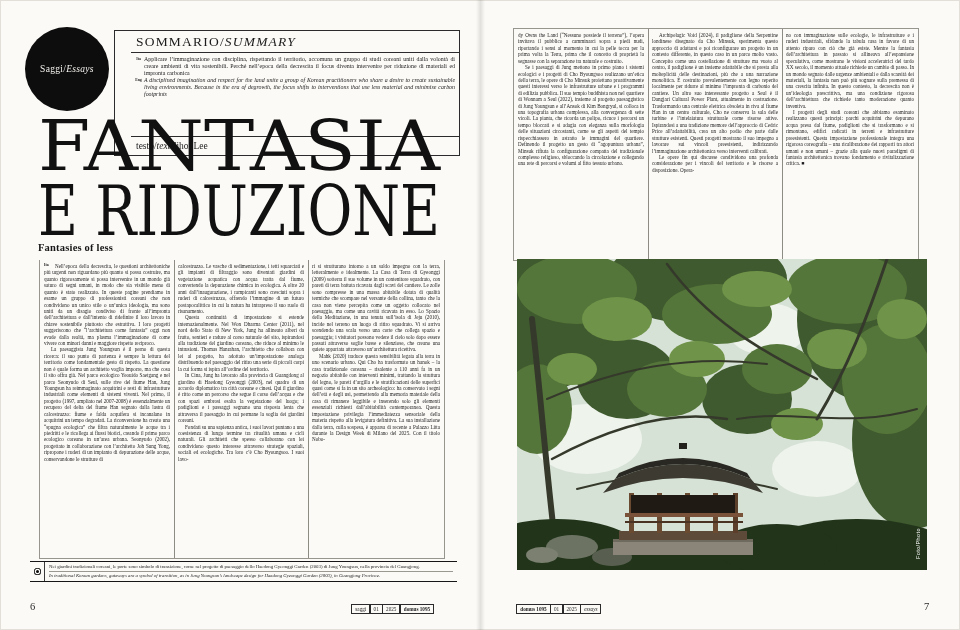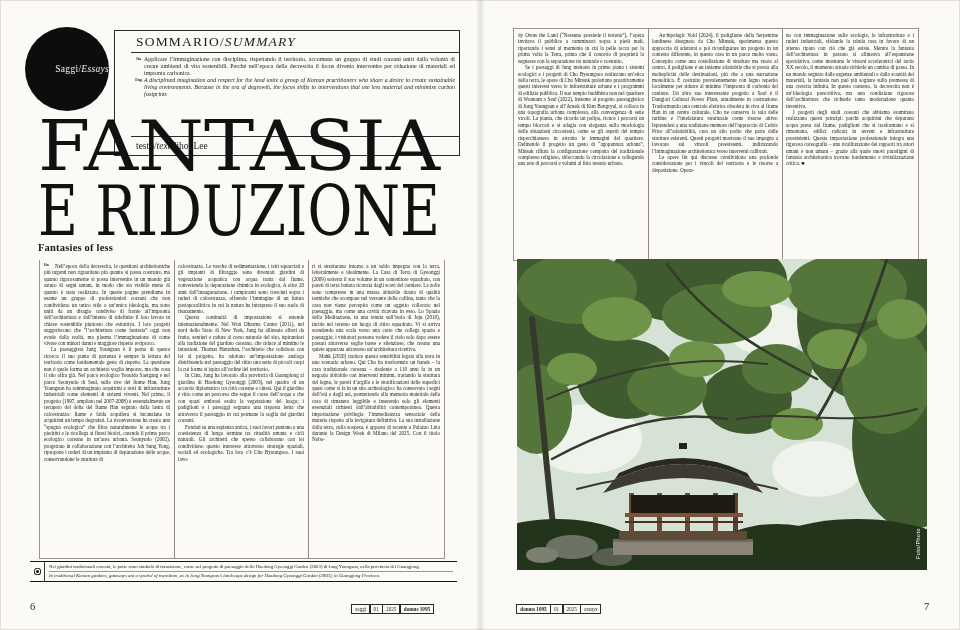--- a/index.html
+++ b/index.html
@@ -2,21 +2,21 @@
 <html lang="it"><head>
 <meta charset="utf-8">
 <style>
   html,body{margin:0;padding:0;}
   body{width:960px;height:630px;background:#e9e7e2;font-family:"Liberation Serif","DejaVu Serif",serif;}
   .spread{position:relative;width:960px;height:630px;background:#fbfaf7;overflow:hidden;box-shadow:inset 0 0 0 1px #e2dfd8;}
   .gutter{position:absolute;left:476px;top:0;width:9px;height:630px;
           background:linear-gradient(90deg,rgba(0,0,0,0) 0%,rgba(0,0,0,.10) 50%,rgba(0,0,0,0) 100%);}
   
   .badge{position:absolute;left:25px;top:27px;width:84px;height:84px;border-radius:50%;background:#0d0d0d;
-         display:flex;align-items:center;justify-content:flex-end;}
+         display:flex;align-items:center;justify-content:center;}
   .badge-text{color:#f4f2ee;font-size:9.5px;letter-spacing:.3px;white-space:nowrap;}
   .hdr{position:absolute;left:114px;top:30px;width:328px;border:0.8px solid #2b2b2b;background:transparent;padding-left:16px;}
   .hdr-title{padding:3px 5px 2px 5px;font-size:13.5px;letter-spacing:1.2px;color:#1c1c1c;}
   .hdr-abs{border-top:0.8px solid #2b2b2b;padding:2px 4px 3px 2px;}
   .abs-row{display:flex;align-items:flex-start;margin:1px 0;}
   .abs-marker{flex:0 0 11px;font-size:3.8px;font-weight:bold;padding-top:1px;text-align:center;color:#1c1c1c;}
   .abs-text{margin:0;font-size:5.9px;line-height:6.8px;text-align:justify;color:#1c1c1c;}
   .hdr-byline{border-top:0.8px solid #2b2b2b;padding:4px 5px;font-size:9.5px;color:#1c1c1c;margin-top:34px;}
   .ital{font-style:italic;}
   

